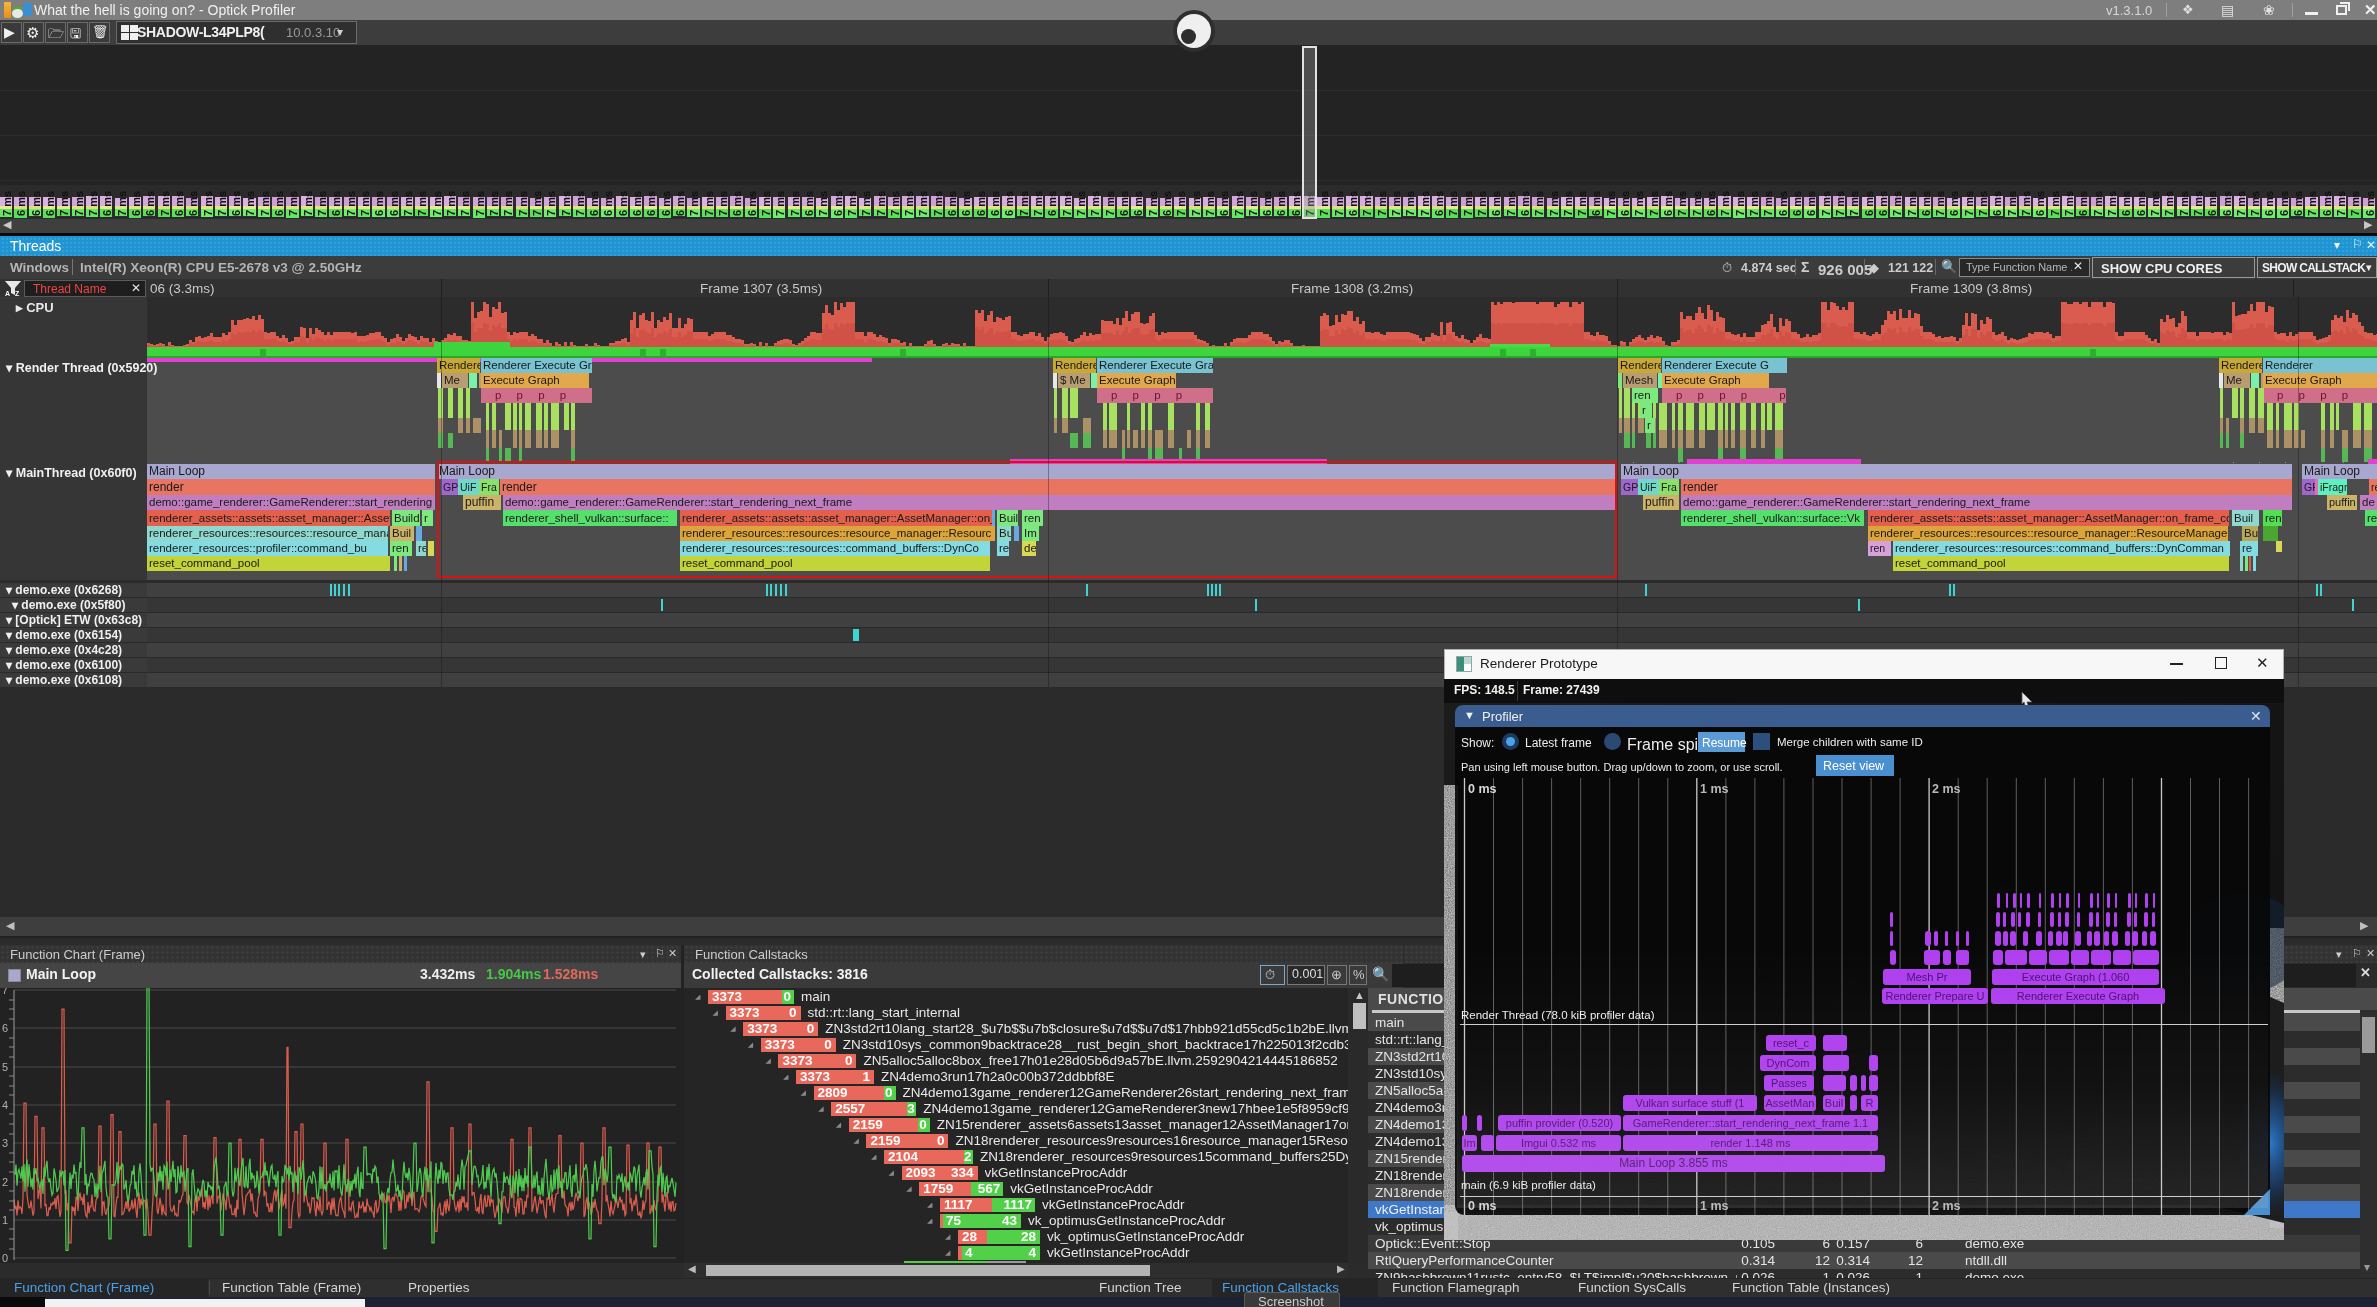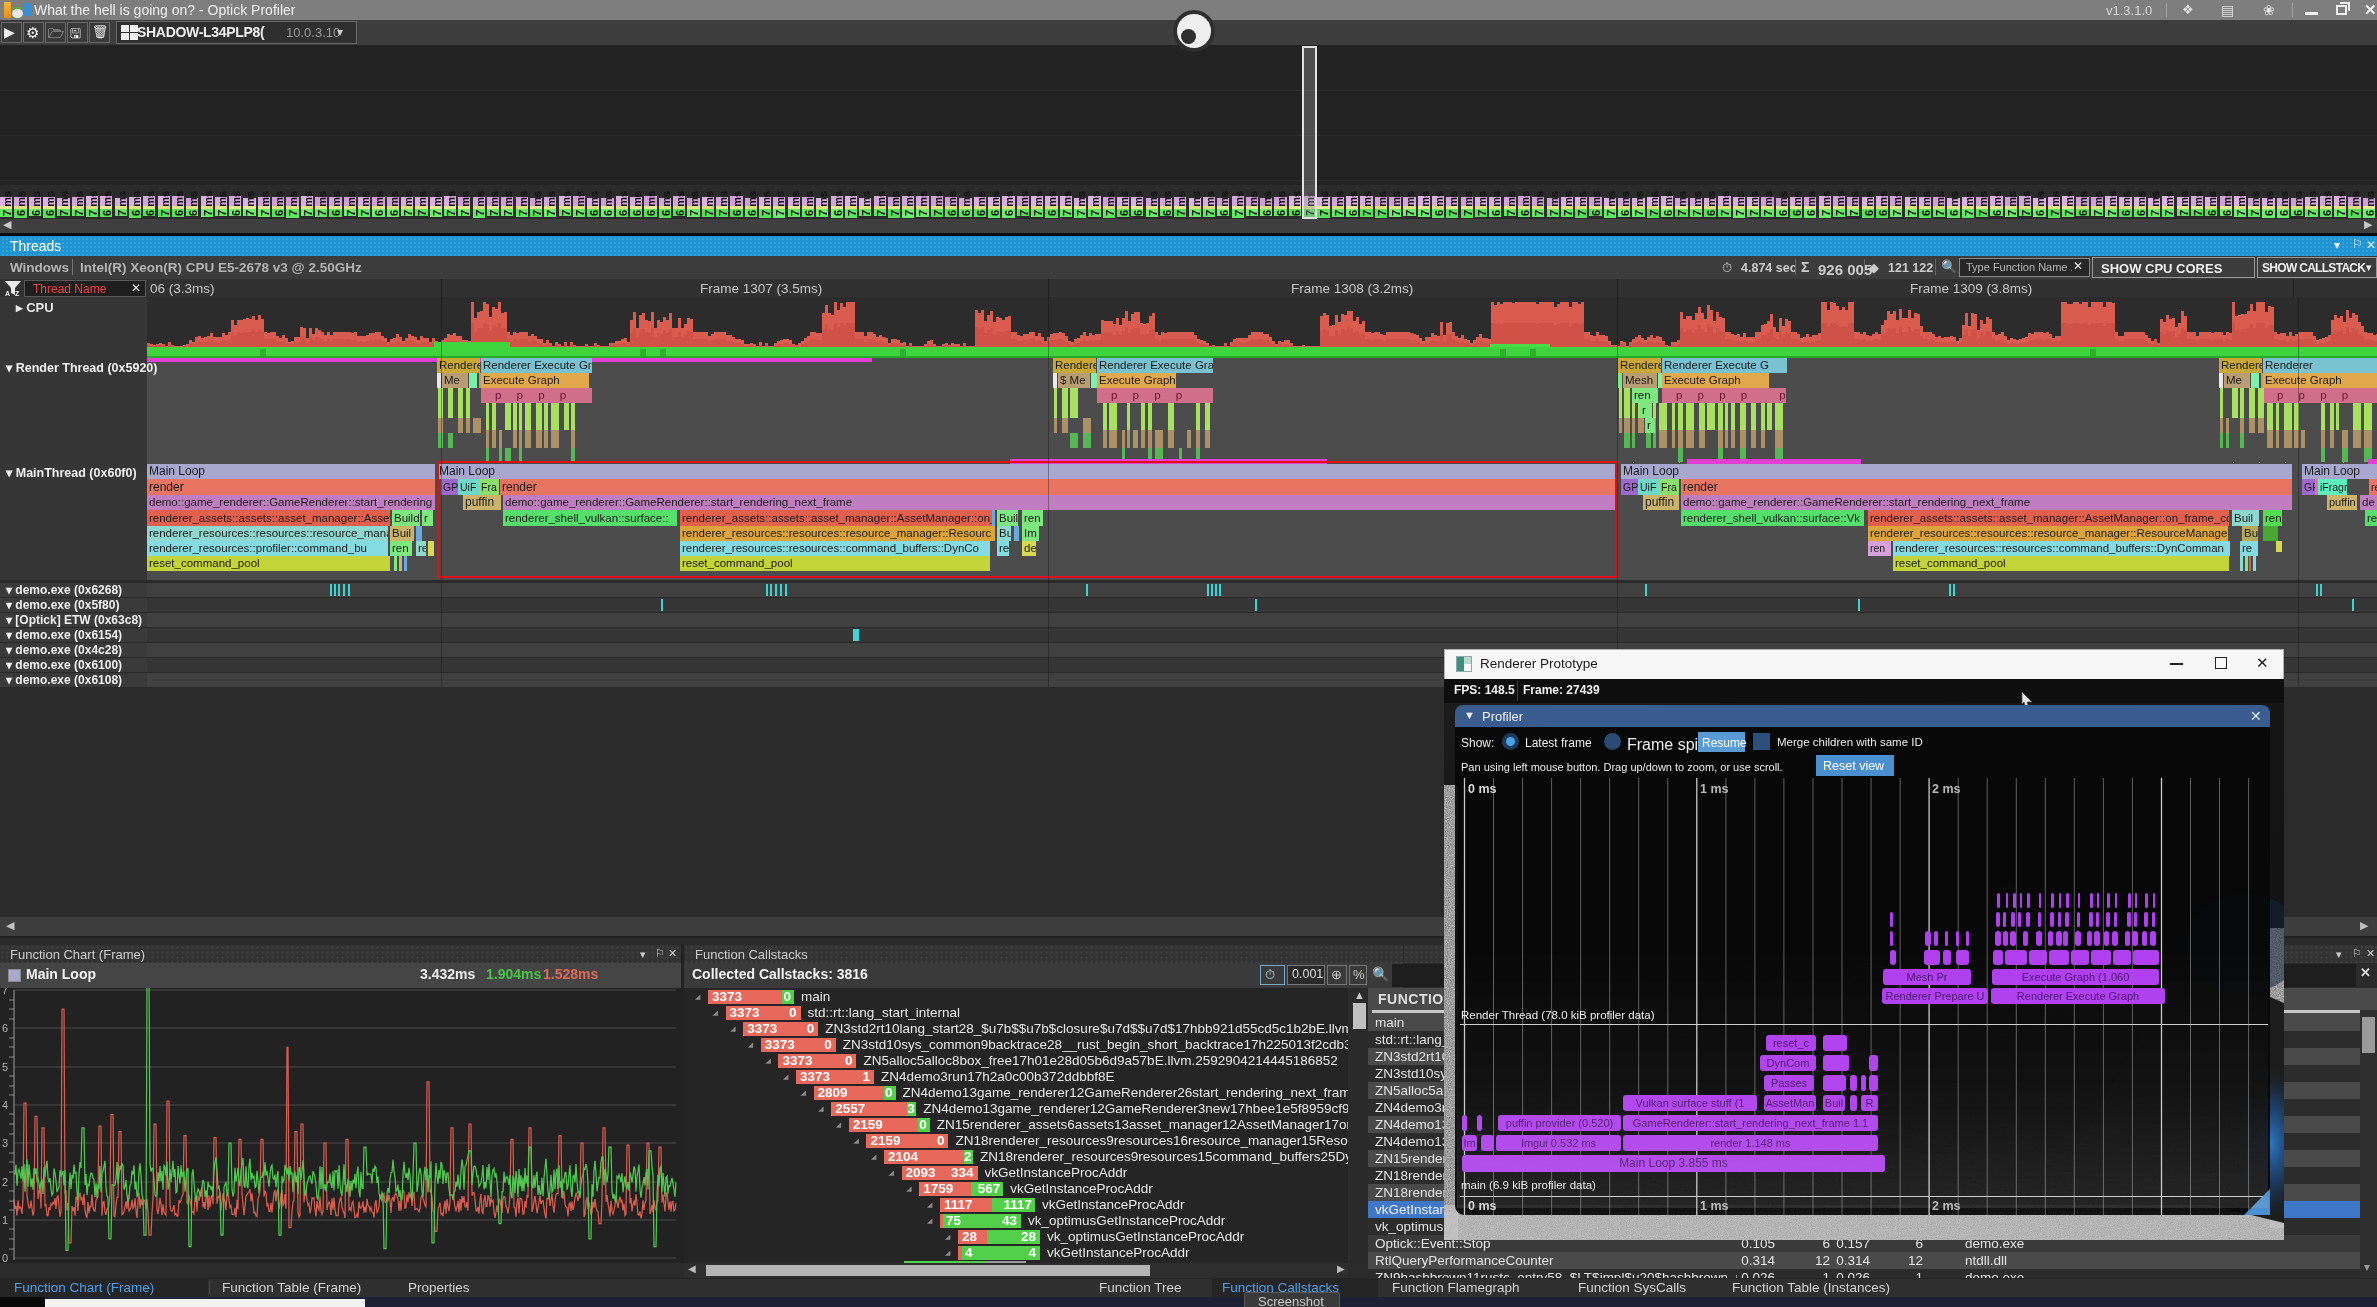--- a/index.html
+++ b/index.html
@@ -1049,21 +1049,21 @@
 <div style="position:absolute;left:2327px;top:495px;width:30px;height:15px;background:#cbb36a;overflow:hidden;white-space:nowrap;color:#1a1a1a;font-size:11px;line-height:15px;padding-left:2px;">puffin</div>
 <div style="position:absolute;left:2360px;top:495px;width:17px;height:15px;background:#c07ec0;overflow:hidden;white-space:nowrap;color:#1a1a1a;font-size:11.5px;line-height:15px;padding-left:2px;">de</div>
 <div style="position:absolute;left:2365px;top:510px;width:12px;height:16px;background:#55e06b;overflow:hidden;white-space:nowrap;color:#1a1a1a;font-size:11.5px;line-height:16px;padding-left:2px;">re</div>
 <div style="position:absolute;left:437px;top:461px;width:1180px;height:117px;border:2px solid #e01010;"></div>
 <div style="position:absolute;left:0px;top:583px;width:147px;height:14px;background:#3a3a3a;"></div>
 <div style="position:absolute;left:147px;top:583px;width:2230px;height:14px;background:#404040;"></div>
 <div style="position:absolute;left:6px;top:583px;font-size:12px;color:#f0f0f0;white-space:nowrap;font-weight:bold;line-height:14px;">▾ demo.exe (0x6268)</div>
 <div style="position:absolute;left:0px;top:597px;width:2377px;height:1px;background:#2a2a2a;"></div>
 <div style="position:absolute;left:0px;top:598px;width:147px;height:14px;background:#3a3a3a;"></div>
 <div style="position:absolute;left:147px;top:598px;width:2230px;height:14px;background:#363636;"></div>
-<div style="position:absolute;left:6px;top:598px;font-size:12px;color:#f0f0f0;white-space:nowrap;font-weight:bold;line-height:14px;">▾ demo.exe (0x5f80)</div>
+<div style="position:absolute;left:12px;top:598px;font-size:12px;color:#f0f0f0;white-space:nowrap;font-weight:bold;line-height:14px;">▾ demo.exe (0x5f80)</div>
 <div style="position:absolute;left:0px;top:612px;width:2377px;height:1px;background:#2a2a2a;"></div>
 <div style="position:absolute;left:0px;top:613px;width:147px;height:14px;background:#3a3a3a;"></div>
 <div style="position:absolute;left:147px;top:613px;width:2230px;height:14px;background:#404040;"></div>
 <div style="position:absolute;left:6px;top:613px;font-size:12px;color:#f0f0f0;white-space:nowrap;font-weight:bold;line-height:14px;">▾ [Optick] ETW (0x63c8)</div>
 <div style="position:absolute;left:0px;top:627px;width:2377px;height:1px;background:#2a2a2a;"></div>
 <div style="position:absolute;left:0px;top:628px;width:147px;height:14px;background:#3a3a3a;"></div>
 <div style="position:absolute;left:147px;top:628px;width:2230px;height:14px;background:#363636;"></div>
 <div style="position:absolute;left:6px;top:628px;font-size:12px;color:#f0f0f0;white-space:nowrap;font-weight:bold;line-height:14px;">▾ demo.exe (0x6154)</div>
 <div style="position:absolute;left:0px;top:642px;width:2377px;height:1px;background:#2a2a2a;"></div>
 <div style="position:absolute;left:0px;top:643px;width:147px;height:14px;background:#3a3a3a;"></div>

